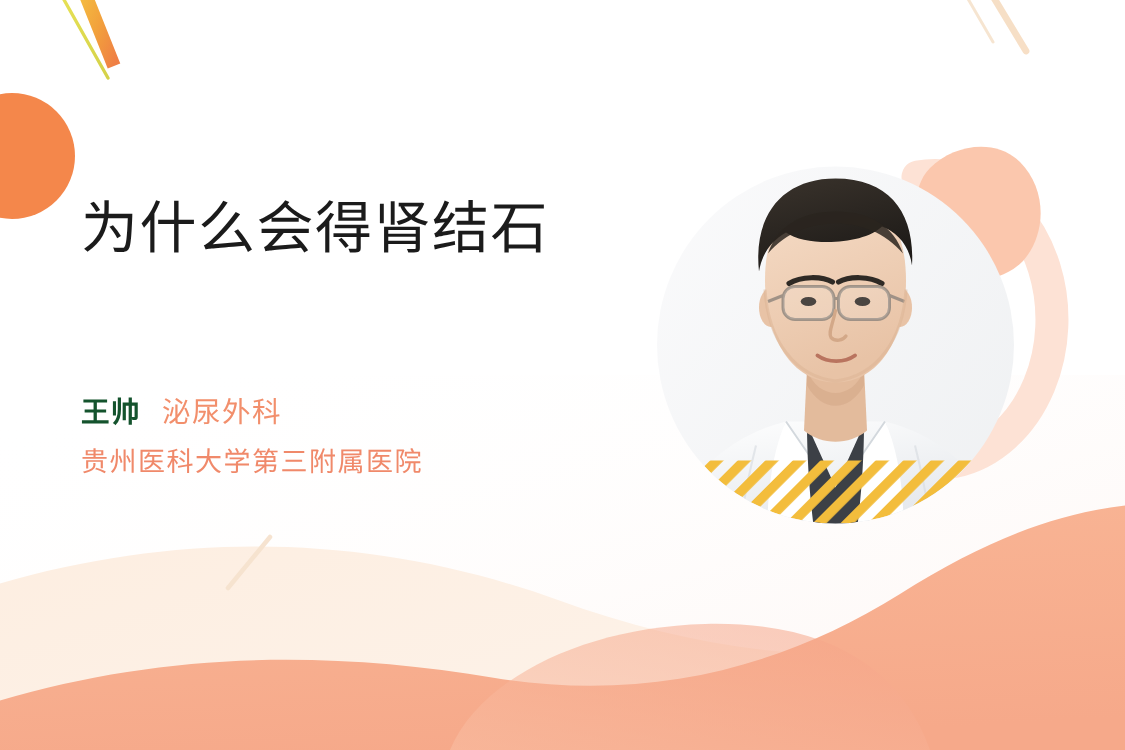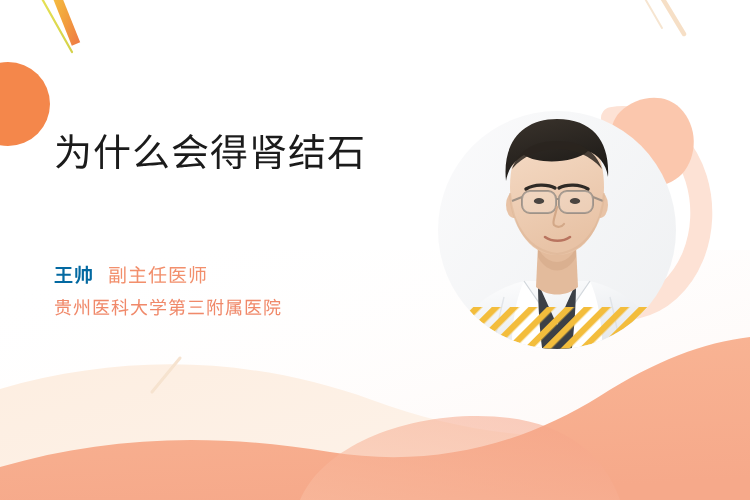--- a/index.html
+++ b/index.html
@@ -60,21 +60,21 @@
   }
 
   .doctor-line-1 {
     font-size: 19px;
     line-height: 1.5;
     white-space: nowrap;
     margin-bottom: 4px;
   }
   .doctor-name {
     font-weight: 700;
-    color: #0369a1;
+    color: #14532d;
     letter-spacing: 1px;
   }
   .doctor-title {
     font-weight: 400;
     color: #f28f6c;
     letter-spacing: 1px;
     margin-left: 14px;
   }
 
   .doctor-hospital,
@@ -308,20 +308,20 @@
       </g>
     </g>
   </svg>
 
   <div class="content">
 
     <h1 class="title">为什么会得肾结石</h1>
 
     <div class="doctor-block">
       <div class="doctor-line-1">
-        <span class="doctor-name">王帅</span><span class="doctor-title">副主任医师</span>
+        <span class="doctor-name">王帅</span><span class="doctor-title">泌尿外科</span>
       </div>
       <div class="doctor-hospital">贵州医科大学第三附属医院</div>
     </div>
 
   </div>
 
 </div>
 
 </body></html>

